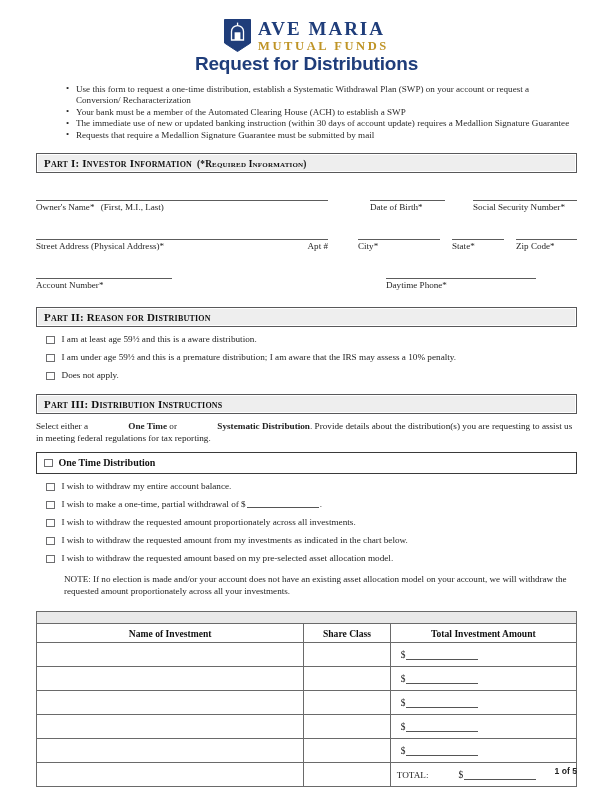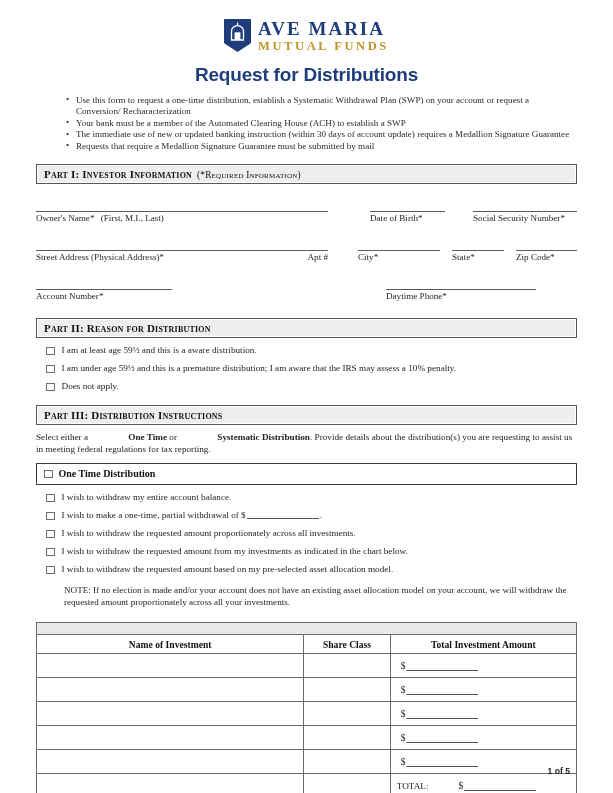--- a/index.html
+++ b/index.html
@@ -59,21 +59,20 @@
     margin-top: 2px;
   }
 
   
   .doc-title {
     text-align: center;
     font-family: "Liberation Sans", sans-serif;
     font-weight: bold;
     font-size: 19px;
     color: #1f3d7a;
-    margin-top: 11px;
     letter-spacing: -0.2px;
   }
 
   
   .bullets {
     margin: 9px 0 0 0;
     padding: 0 6px 0 30px;
     list-style: none;
   }
   .bullets li {
@@ -100,21 +99,21 @@
     font-size: 11px;
     color: #111;
     font-variant: small-caps;
     font-weight: bold;
     letter-spacing: 0.2px;
     box-shadow: inset 0 0 0 1px #ffffff;
   }
   .section-bar .note-req {
     font-variant: small-caps;
     font-size: 9.3px;
-    font-weight: normal;
+    font-weight: bold;
   }
   .section-bar .part-lbl { margin-right: 2px; }
 
   
   .fields { margin-top: 14px; }
   .frow {
     display: flex;
     align-items: flex-end;
     margin-bottom: 13px;
   }
@@ -249,21 +248,21 @@
   .amt-line {
     display: inline-block;
     width: 72px;
     border-bottom: 1px solid #555;
     height: 9px;
   }
 
   
   .footer {
     position: absolute;
-    right: 43px;
+    right: 36px;
     bottom: 17px;
     font-family: "Liberation Sans", sans-serif;
     font-size: 8.6px;
     font-weight: bold;
     color: #222;
   }
 </style>
 </head>
 <body>
 

